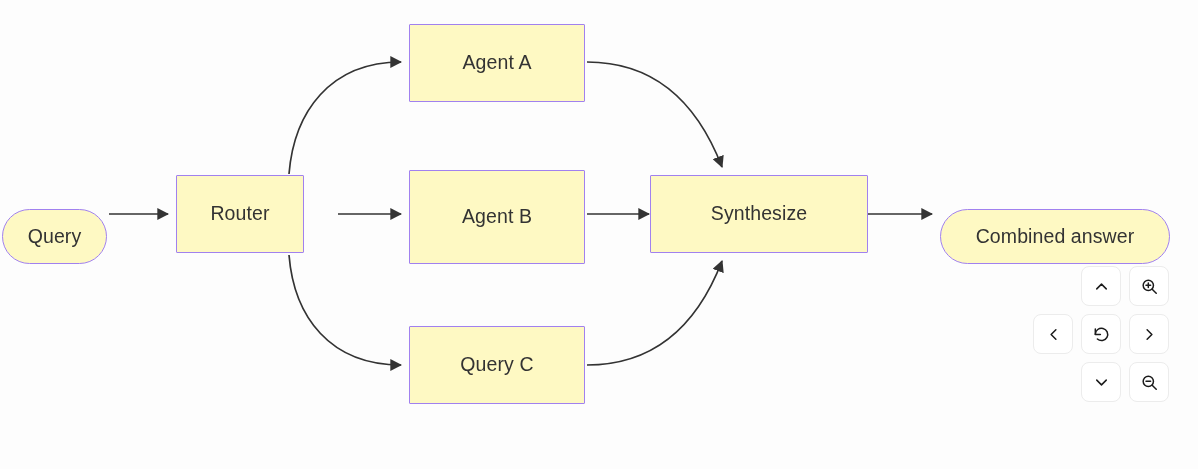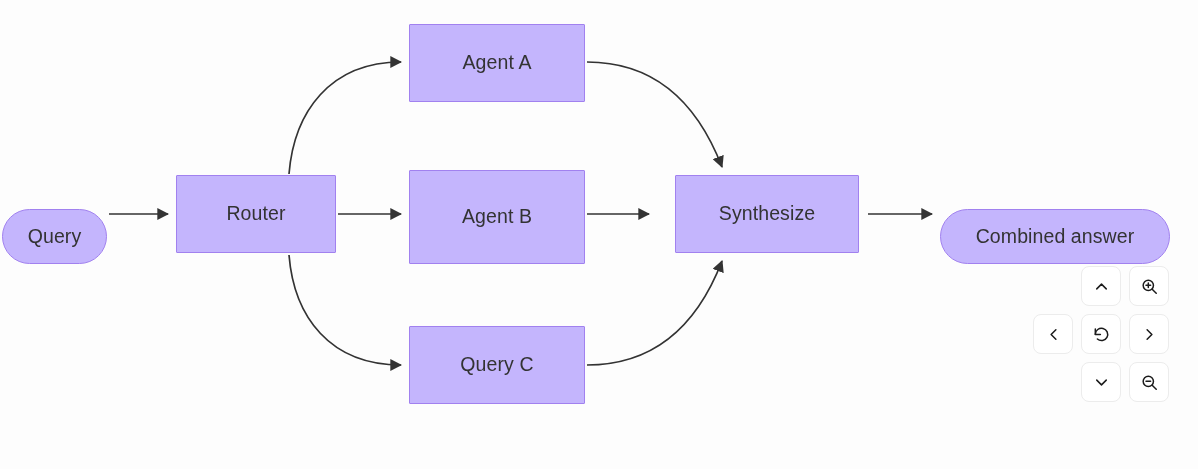--- a/index.html
+++ b/index.html
@@ -28,21 +28,21 @@
     top: 0;
     left: 0;
     width: 1198px;
     height: 469px;
   }
 
   
   .node {
     position: absolute;
     box-sizing: border-box;
-    background: #c4b5fd;
+    background: #fef9c3;
     border: 1.6px solid #a181ef;
     display: flex;
     align-items: center;
     justify-content: center;
   }
   .node.rect { border-radius: 1px; }
   .node.pill { border-radius: 999px; margin-top: 23px; }
 
   .node-label {
     color: #333333;
@@ -127,37 +127,37 @@
       <path d="M 587 365 C 660 365 700 318 722 261"></path>
 
       <path d="M 868 214 L 932 214"></path>
     </g>
   </svg>
 
   <div class="node pill" style="left:2px;  top:186px; width:105px; height:55px;">
     <span class="node-label">Query</span>
   </div>
 
-  <div class="node rect" style="left:176px; top:175px; width:160px; height:78px;">
+  <div class="node rect" style="left:176px; top:175px; width:128px; height:78px;">
     <span class="node-label">Router</span>
   </div>
 
   <div class="node rect" style="left:409px; top:24px; width:176px; height:78px;">
     <span class="node-label">Agent A</span>
   </div>
 
   <div class="node rect" style="left:409px; top:170px; width:176px; height:94px;">
     <span class="node-label">Agent B</span>
   </div>
 
   <div class="node rect" style="left:409px; top:326px; width:176px; height:78px;">
     <span class="node-label">Query C</span>
   </div>
 
-  <div class="node rect" style="left:675px; top:175px; width:184px; height:78px;">
+  <div class="node rect" style="left:650px; top:175px; width:218px; height:78px;">
     <span class="node-label">Synthesize</span>
   </div>
 
   <div class="node pill" style="left:940px; top:186px; width:230px; height:55px;">
     <span class="node-label">Combined answer</span>
   </div>
 
   <div id="controls">
 
     <button class="ctrl-btn c-up" title="Pan up">

